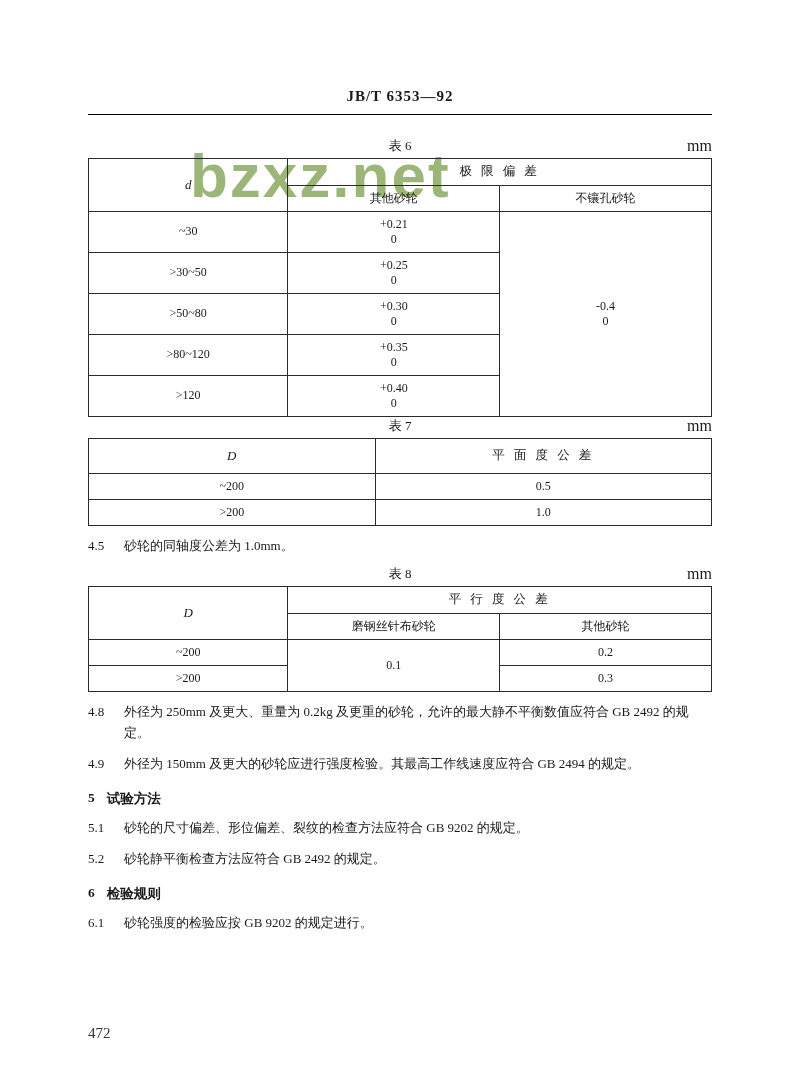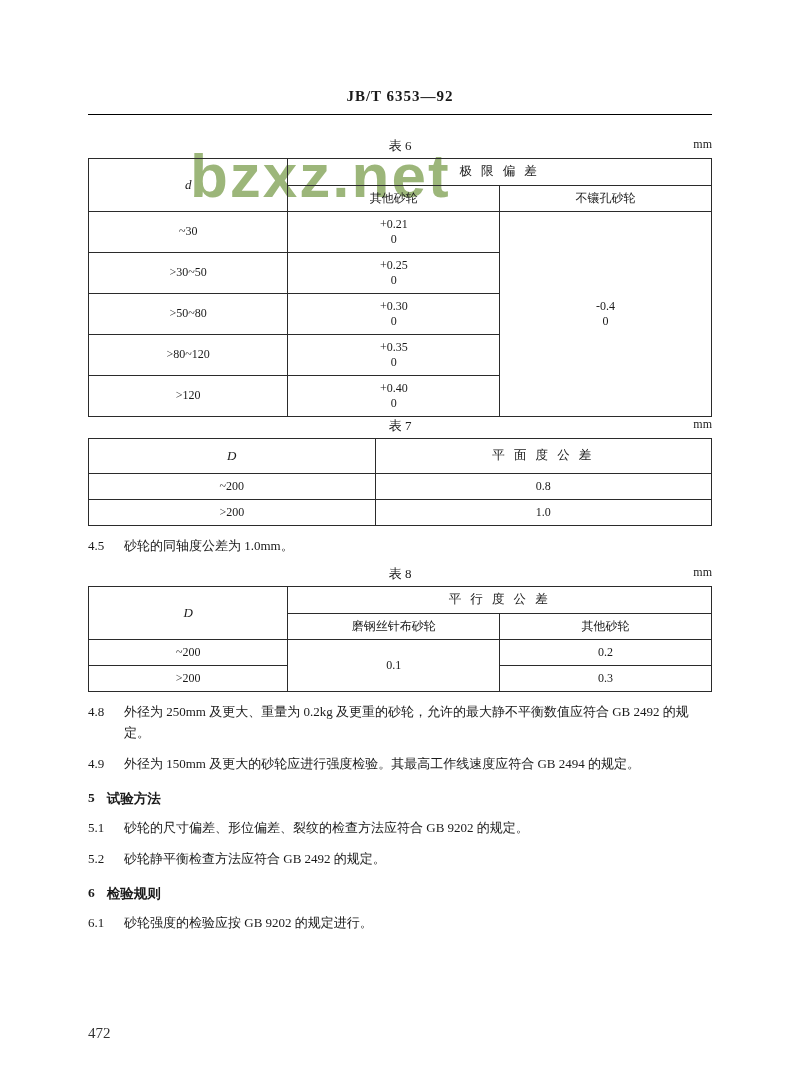--- a/index.html
+++ b/index.html
@@ -57,21 +57,21 @@
   .tbl-caption {
     text-align: center;
     font-size: 13px;
     margin-bottom: 3px;
     position: relative;
   }
   .tbl-unit {
     position: absolute;
     right: 0;
     top: 0;
-    font-size: 12px;
+    font-size: 16px;
     font-family: "Liberation Serif", serif;
   }
   table.doc {
     width: 100%;
     border-collapse: collapse;
     font-size: 12px;
     text-align: center;
   }
   table.doc td, table.doc th {
     border: 0.8px solid #2b2b2b;
@@ -199,21 +199,21 @@
       <span class="tbl-unit">mm</span>
     </div>
     <table class="doc">
       <tbody>
         <tr>
           <td style="width:46%;padding:9px 4px" class="italic-d">D</td>
           <td style="width:54%" class="hdr">平 面 度 公 差</td>
         </tr>
         <tr>
           <td>~200</td>
-          <td>0.8</td>
+          <td>0.5</td>
         </tr>
         <tr>
           <td>&gt;200</td>
           <td>1.0</td>
         </tr>
       </tbody>
     </table>
 
     <div class="para">
       <span class="num">4.5</span>

